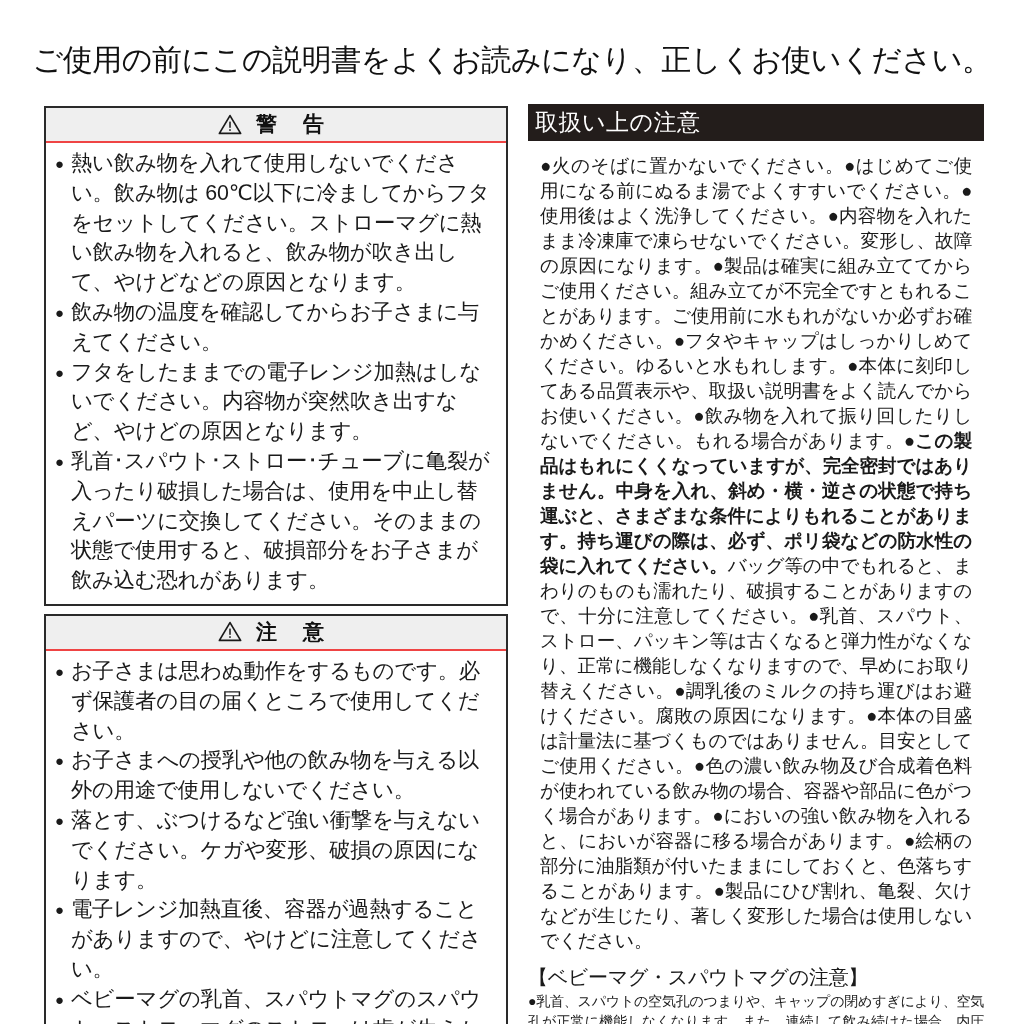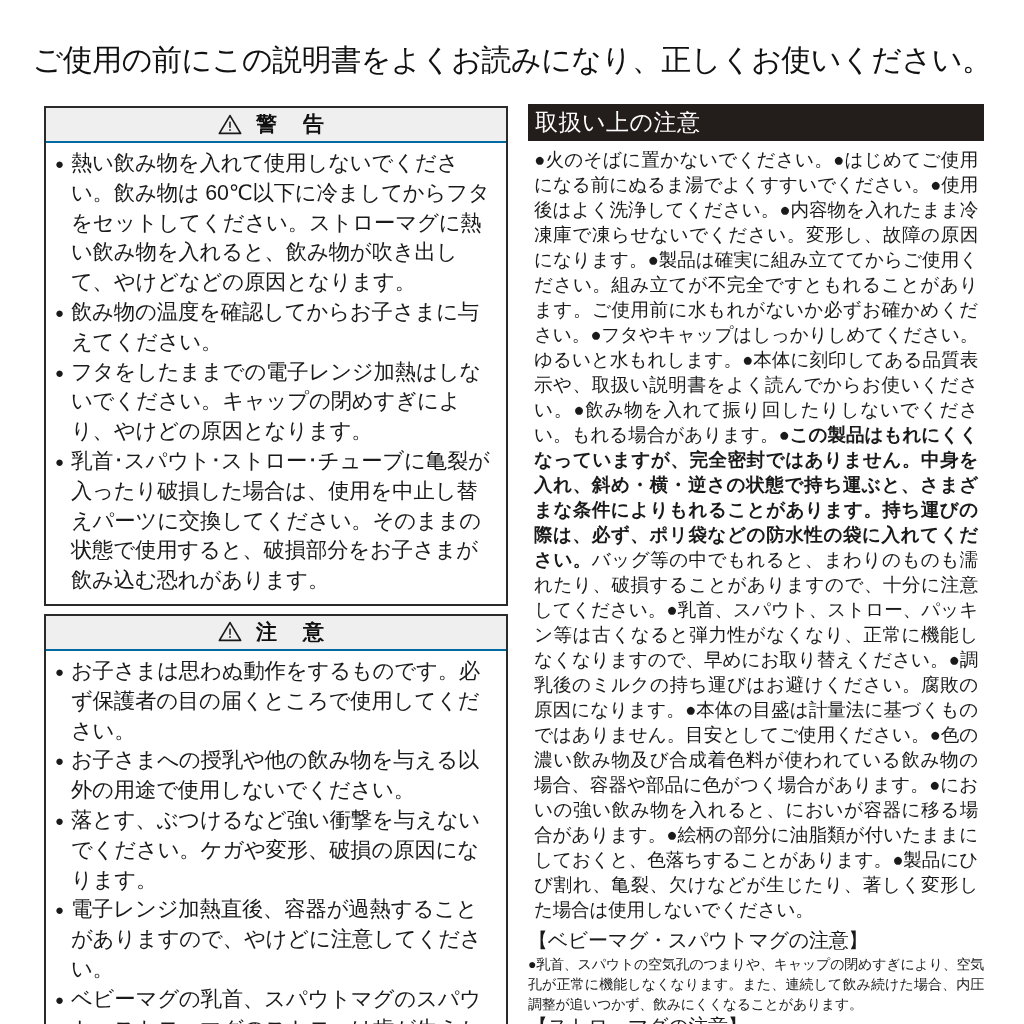--- a/index.html
+++ b/index.html
@@ -54,21 +54,21 @@
   
   .alert-box {
     border: 2px solid #2a2a2a;
     background: #ffffff;
     box-sizing: border-box;
     width: 100%;
     margin-bottom: 8px;
   }
   .alert-head {
     background: #efefef;
-    border-bottom: 2px solid #0369a1;
+    border-bottom: 2px solid #ef4444;
     text-align: center;
     padding: 3px 0 4px 0;
     font-size: 21px;
     line-height: 26px;
     font-weight: 700;
     letter-spacing: 5px;
     color: #111;
     display: flex;
     align-items: center;
     justify-content: center;
@@ -119,21 +119,21 @@
   }
   .rc-body {
     margin-top: 3px;
     font-size: 18.6px;
     line-height: 25.0px;
     letter-spacing: -0.25px;
     text-align: justify;
     text-justify: inter-character;
   }
   .rc-body p {
-    margin: 6px;
+    margin: 12px;
   }
   .rc-body .bold {
     font-weight: 700;
   }
   .sec-head {
     font-size: 20px;
     line-height: 25.5px;
     letter-spacing: -0.3px;
     margin: 0;
   }
@@ -173,21 +173,21 @@
           <span class="b-text">熱い飲み物を入れて使用しないでください。飲み物は 60℃以下に冷ましてからフタをセットしてください。ストローマグに熱い飲み物を入れると、飲み物が吹き出して、やけどなどの原因となります。</span>
         </div>
 
         <div class="b-item">
           <span class="b-dot">●</span>
           <span class="b-text">飲み物の温度を確認してからお子さまに与えてください。</span>
         </div>
 
         <div class="b-item">
           <span class="b-dot">●</span>
-          <span class="b-text">フタをしたままでの電子レンジ加熱はしないでください。キャップの閉めすぎにより、やけどの原因となります。</span>
+          <span class="b-text">フタをしたままでの電子レンジ加熱はしないでください。内容物が突然吹き出すなど、やけどの原因となります。</span>
         </div>
 
         <div class="b-item">
           <span class="b-dot">●</span>
           <span class="b-text">乳首･スパウト･ストロー･チューブに亀裂が入ったり破損した場合は、使用を中止し替えパーツに交換してください。そのままの状態で使用すると、破損部分をお子さまが飲み込む恐れがあります。</span>
         </div>
 
       </div>
     </div>
 

